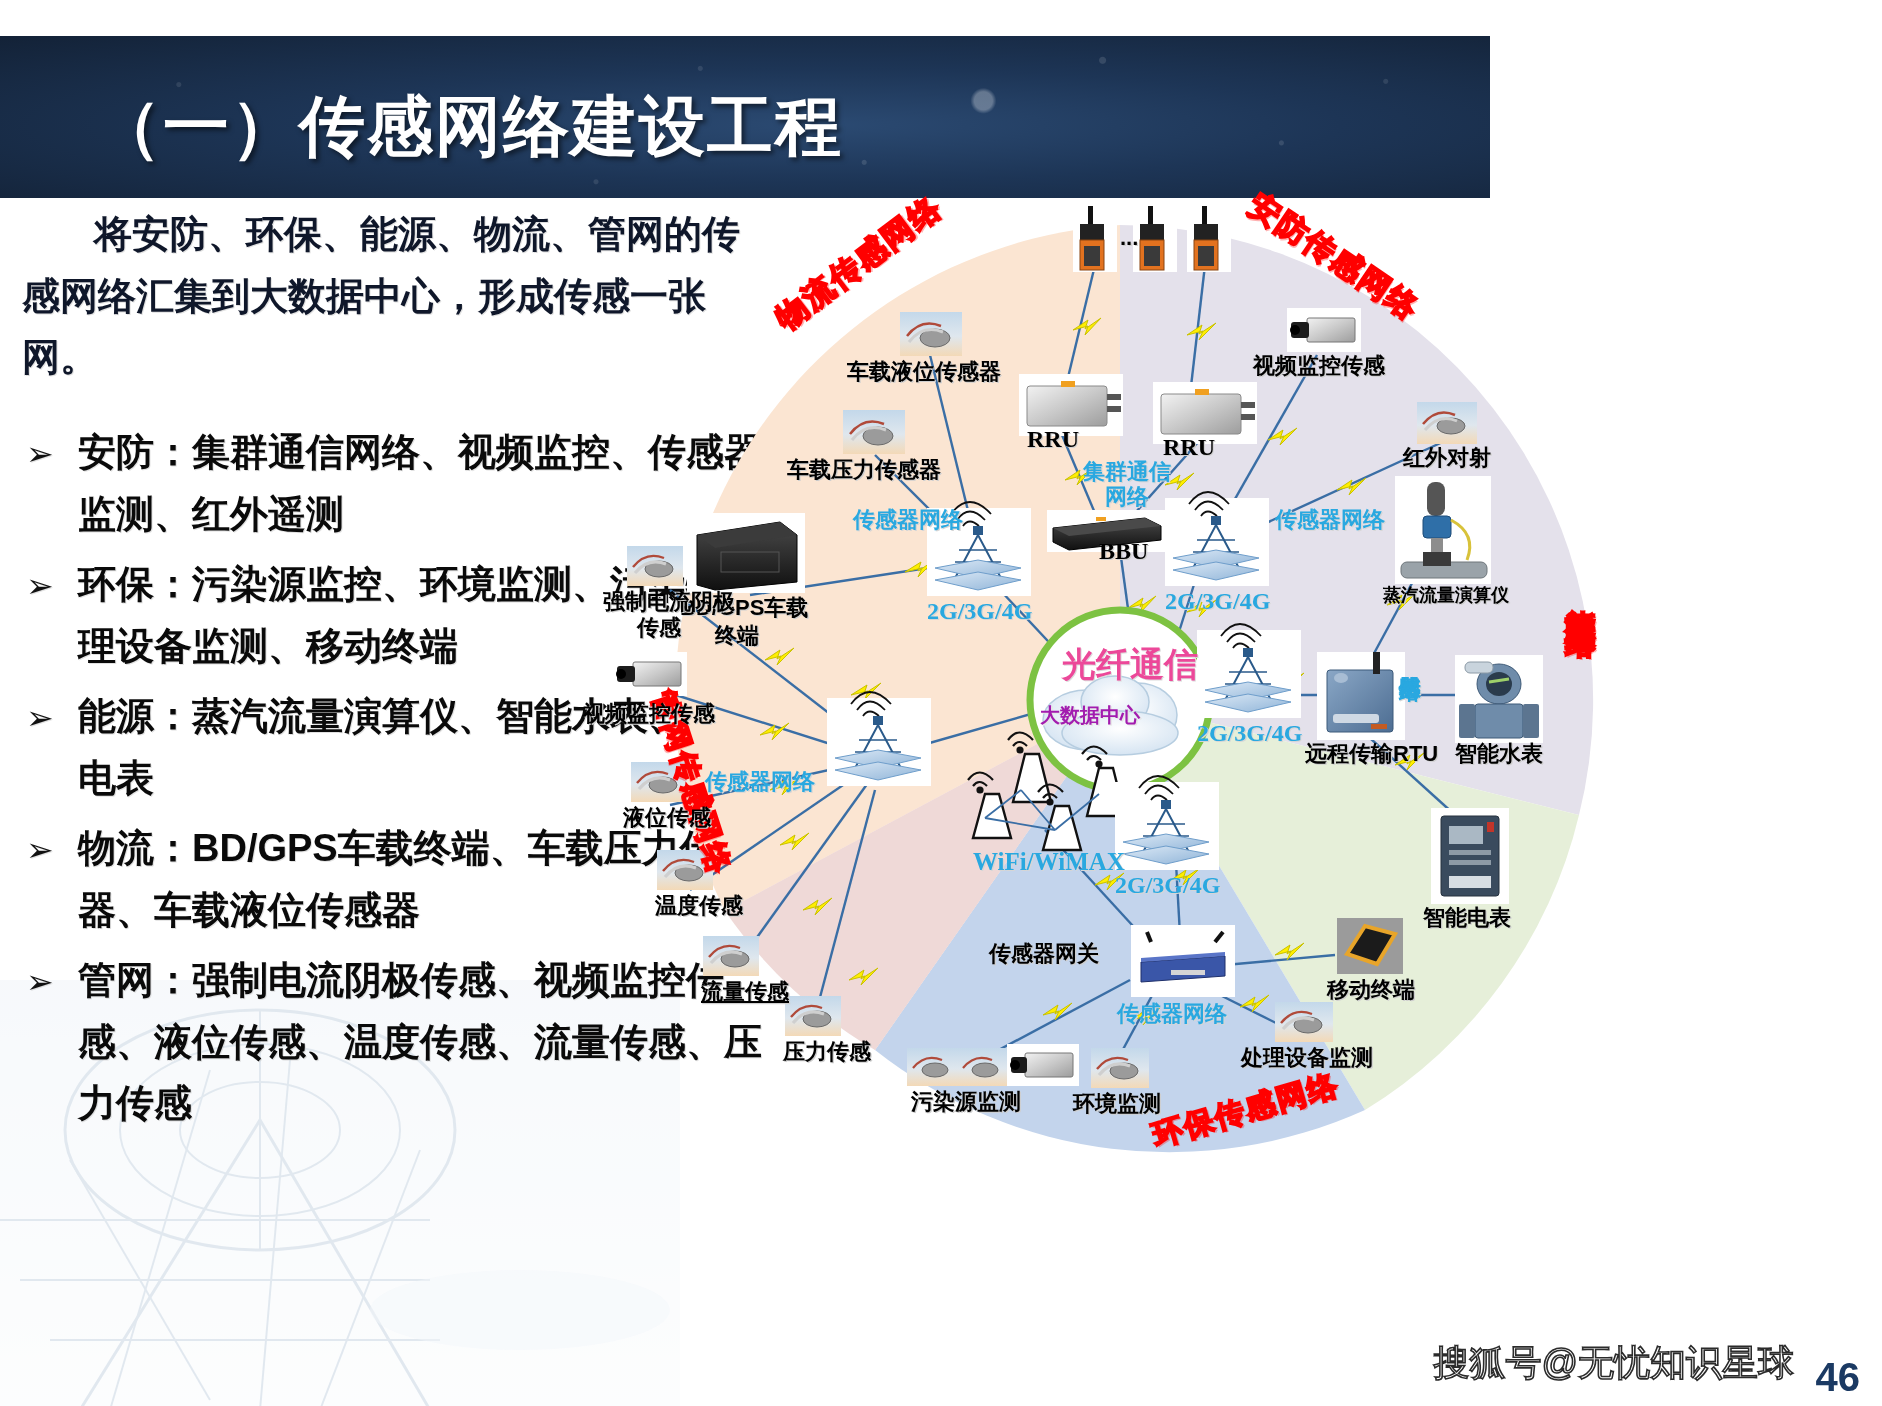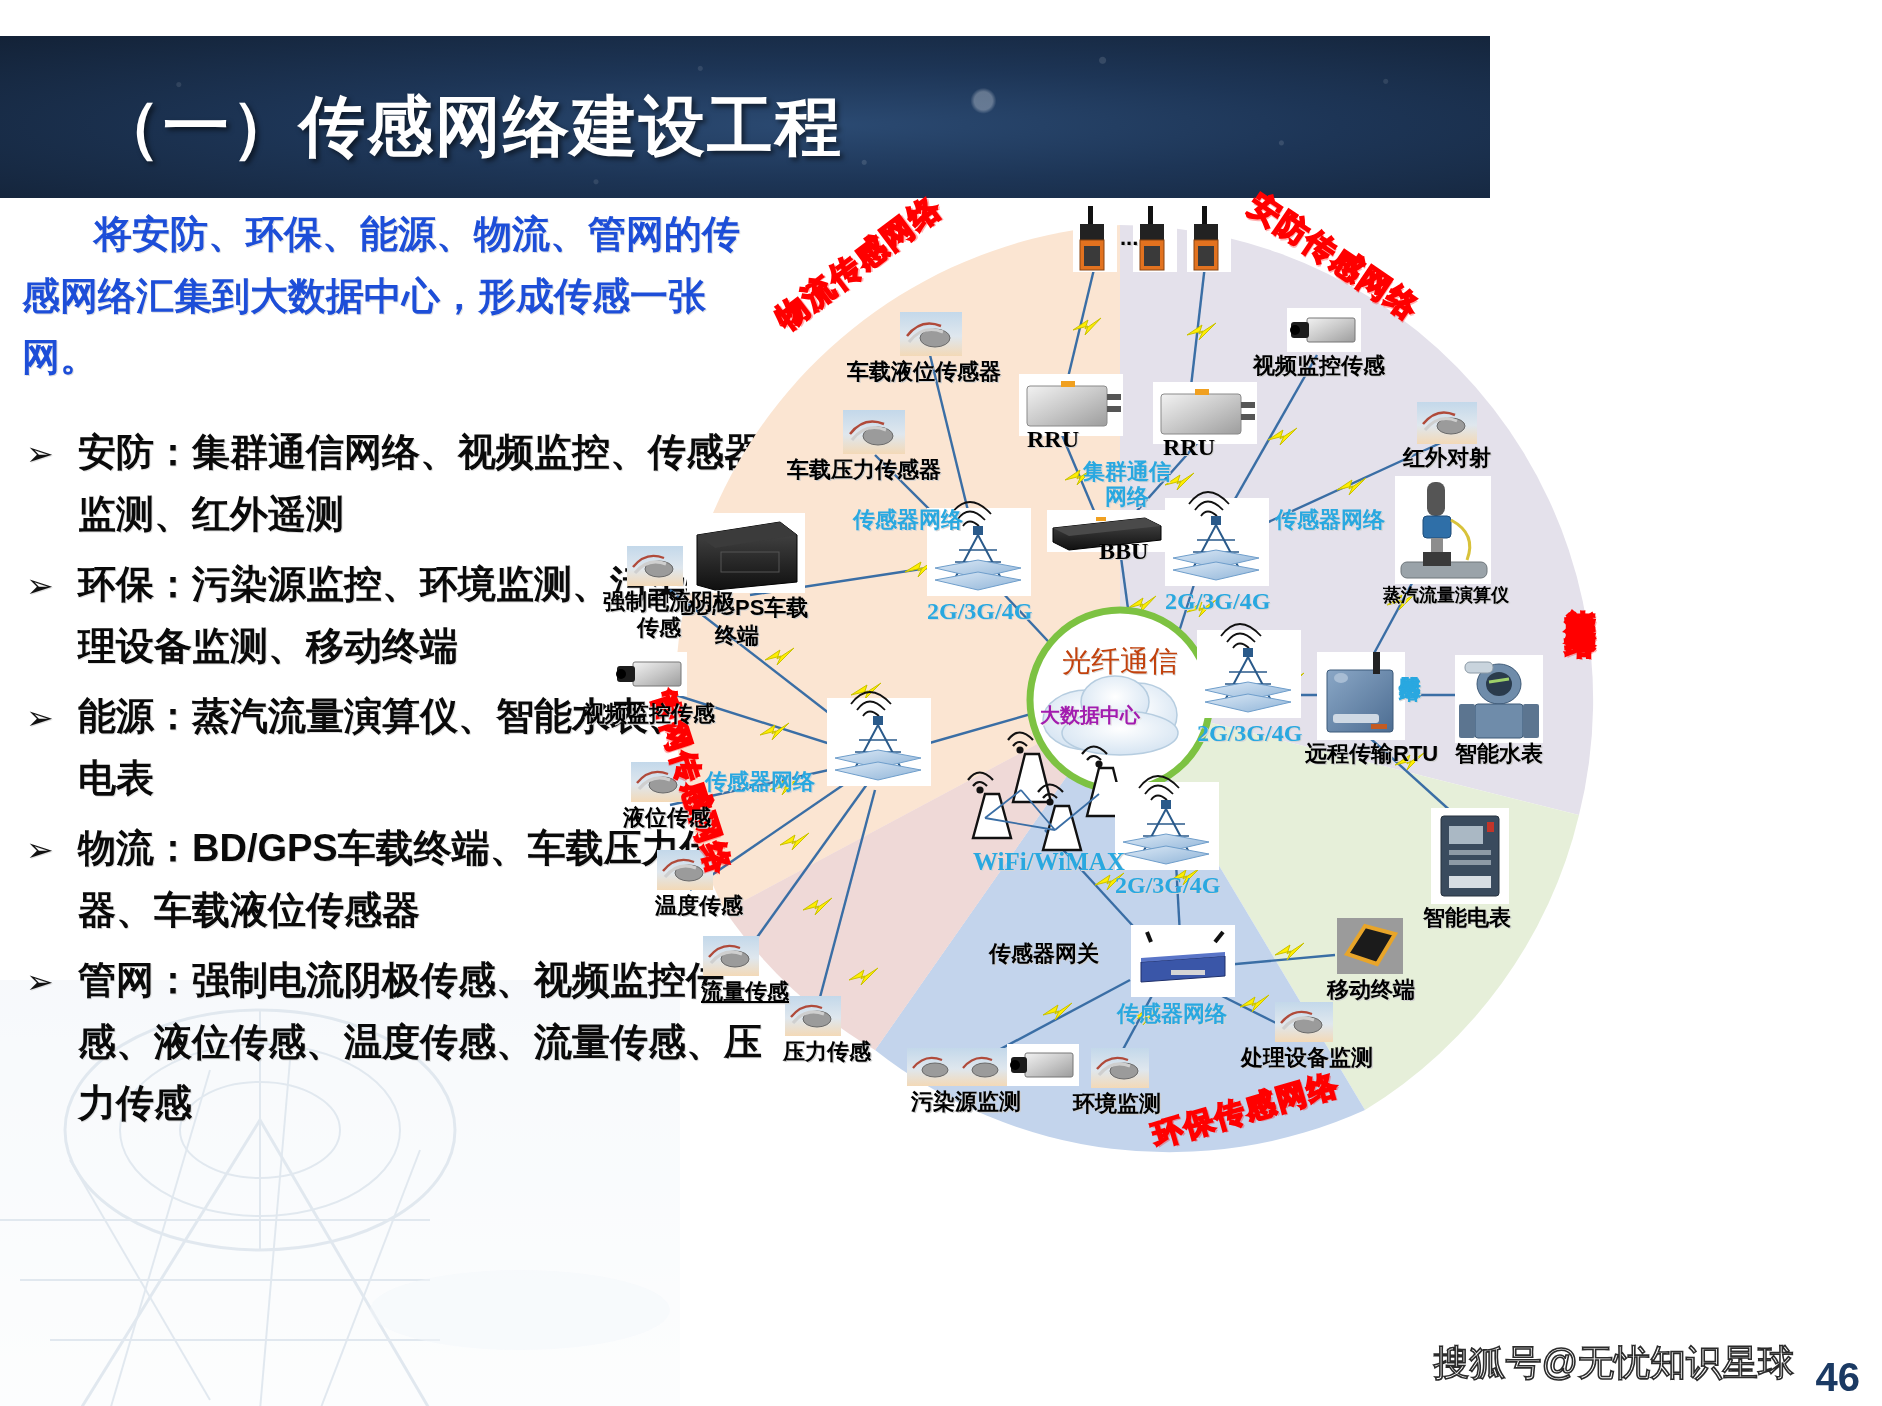--- a/index.html
+++ b/index.html
@@ -37,21 +37,21 @@
     position:absolute;left:-40px;top:980px;width:720px;height:430px;
     opacity:.30;pointer-events:none;
   }
 
   
   #left-col{
     position:absolute;left:0px;top:186px;width:760px;height:1180px;
   }
   .para{
     position:absolute;left:22px;width:720px;
-    font-size:38px;font-weight:bold;color:#1d4ed8;line-height:1.62;
+    font-size:38px;font-weight:bold;color:#0f172a;line-height:1.62;
     text-shadow:1px 1px 0 rgba(200,200,200,.55);
   }
   #intro{top:18px;text-indent:72px;}
   .bullet{
     position:absolute;left:26px;width:712px;
     font-size:38px;font-weight:bold;color:#0a0a0a;line-height:1.62;
     text-indent:-52px;padding-left:52px;
     text-shadow:1px 1px 0 rgba(200,200,200,.55);
   }
   .arrow{display:inline-block;width:52px;color:#111;font-size:33px;text-indent:0;}
@@ -73,21 +73,21 @@
     text-shadow:1.2px 1.2px 0 #d6d6d6;
   }
   .sectorlabel{
     position:absolute;font-weight:bold;color:#fff;white-space:nowrap;
     -webkit-text-stroke:2px #ff0000;
     text-shadow:2px 2px 0 rgba(255,0,0,.30);
     letter-spacing:2px;
   }
 
   #center-label{
-    position:absolute;font-weight:normal;color:#c2410c;font-size:29px;
+    position:absolute;font-weight:bold;color:#ec4899;font-size:34px;
     text-shadow:1px 1px 0 #dcdcdc;white-space:nowrap;
   }
   #bigdata-label{
     position:absolute;font-weight:bold;color:#a21caf;font-size:20px;
     text-shadow:1.4px 1.4px 0 #e6e6e6;white-space:nowrap;
   }
 
   
   #footer-brand{
     position:absolute;right:88px;bottom:18px;

